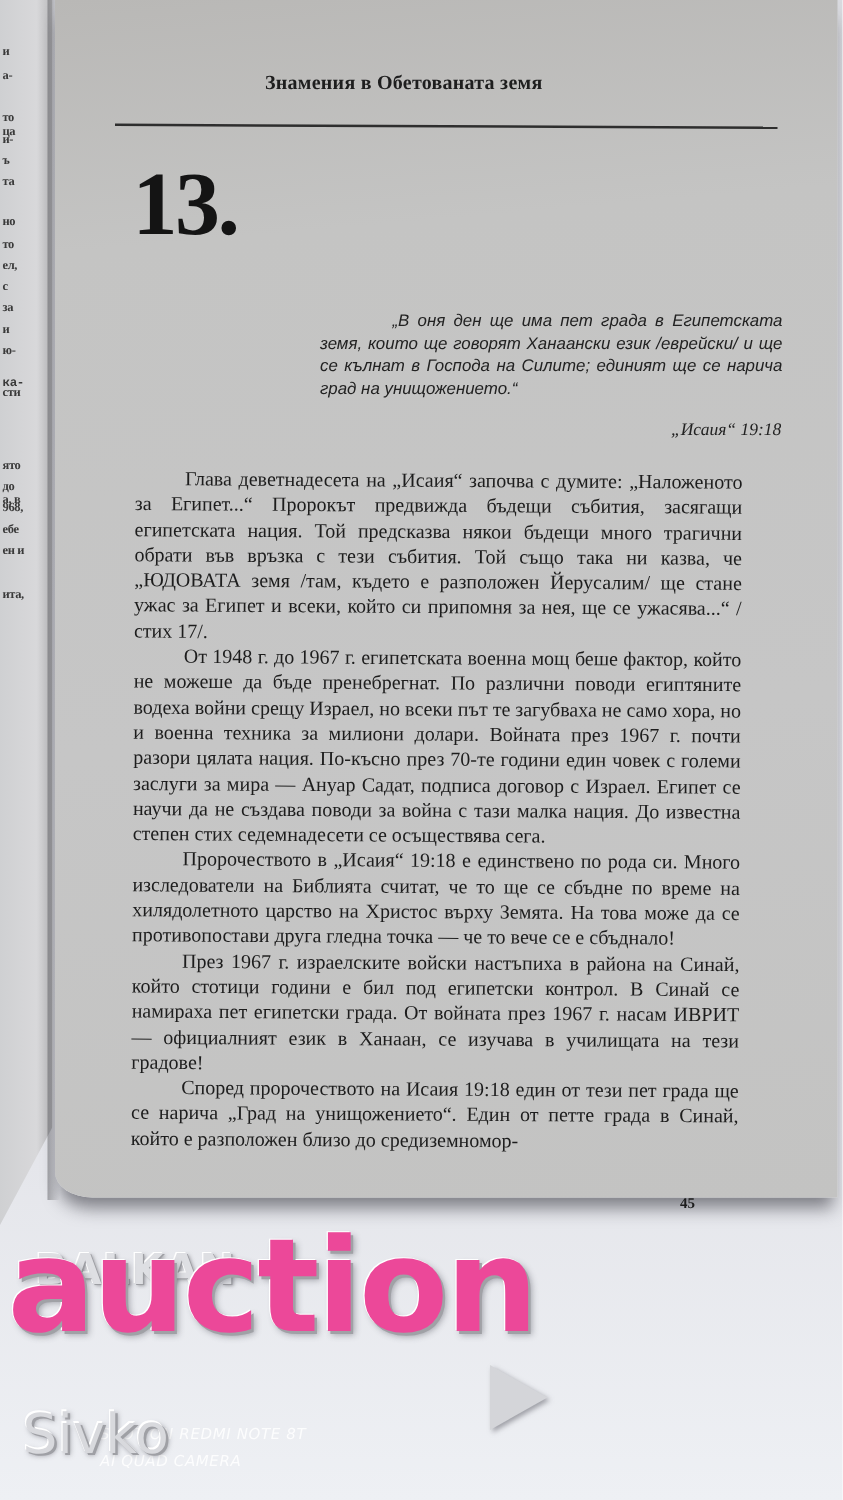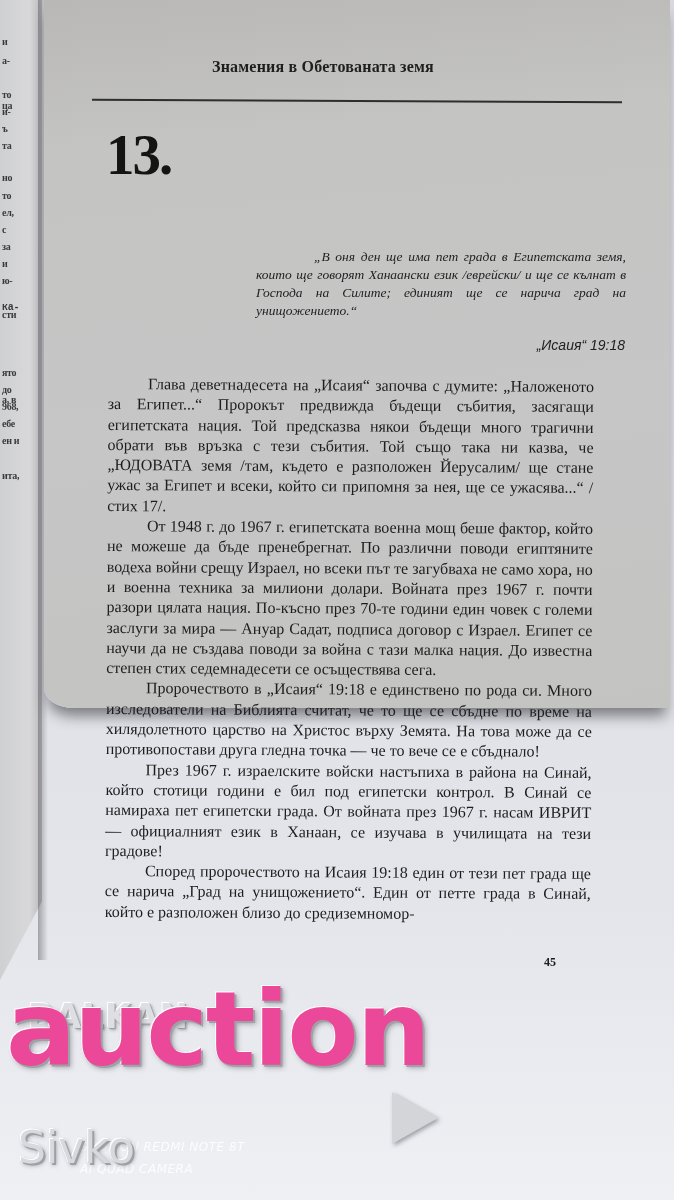--- a/index.html
+++ b/index.html
@@ -18,50 +18,50 @@
     .left-page .frag {
       position: absolute; left: 2px; font-size: 10px; font-weight: bold; color: #3a3a3a;
       font-family: "Liberation Serif", serif; white-space: nowrap; letter-spacing: -0.3px;
     }
     .spine-shadow {
       position: absolute; left: 38px; top: 0; width: 10px; height: 960px;
       background: linear-gradient(90deg, rgba(80,80,85,0.45), rgba(80,80,85,0));
     }
     
     .page {
-      position: absolute; left: 44px; top: 0; width: 626px; height: 708px;
+      position: absolute; left: 44px; top: 0; width: 626px; height: 958px;
       background: linear-gradient(175deg, #b9b8b6 0%, #c4c4c3 20%, #c6c6c6 60%, #c3c3c2 100%);
       border-bottom-left-radius: 30px 20px;
       box-shadow: 0 12px 14px -4px rgba(40,40,50,0.55);
     }
     .running-head {
       position: absolute; left: 168px; top: 58px; font-size: 16px; font-weight: bold; color: #1e1e1e;
       letter-spacing: 0.2px;
     }
     .rule {
       position: absolute; left: 48px; top: 100px; width: 530px; height: 2px; background: #2e2e2e;
       transform: rotate(0.25deg);
     }
     .chapter-num {
-      position: absolute; left: 62px; top: 122px; font-size: 57px; font-weight: bold; color: #141414;
+      position: absolute; left: 62px; top: 122px; font-size: 72px; font-weight: bold; color: #141414;
       letter-spacing: -2px;
     }
     .chapter-title {
       position: absolute; left: 190px; top: 128px; width: 400px;
       font-size: 31px; line-height: 33px; font-weight: bold; color: #161616; letter-spacing: 0.4px;
     }
     .epigraph {
       position: absolute; left: 212px; top: 248px; width: 370px;
-      font-family: Liberation Serif, serif; font-style: italic;
+      font-family: Liberation Sans, sans-serif; font-style: italic;
       font-size: 13.5px; line-height: 18px; color: #222; text-align: justify;
     }
     .epigraph .p { text-indent: 58px; }
     .epigraph-src {
       position: absolute; right: 45px; top: 337px;
-      font-family: Liberation Sans, sans-serif; font-style: italic; font-size: 14px; color: #222;
+      font-family: Liberation Serif, serif; font-style: italic; font-size: 14px; color: #222;
     }
     .body-text {
       position: absolute; left: 64px; top: 374px; width: 486px;
       font-size: 16px; line-height: 20.3px; color: #1d1d1d; text-align: justify;
       transform: rotate(0.35deg); transform-origin: left top;
     }
     .body-text p { margin: 0; text-indent: 40px; }
     .folio {
       position: absolute; left: 500px; top: 955px; font-size: 12px; font-weight: bold; color: #1d1d1d;
     }

